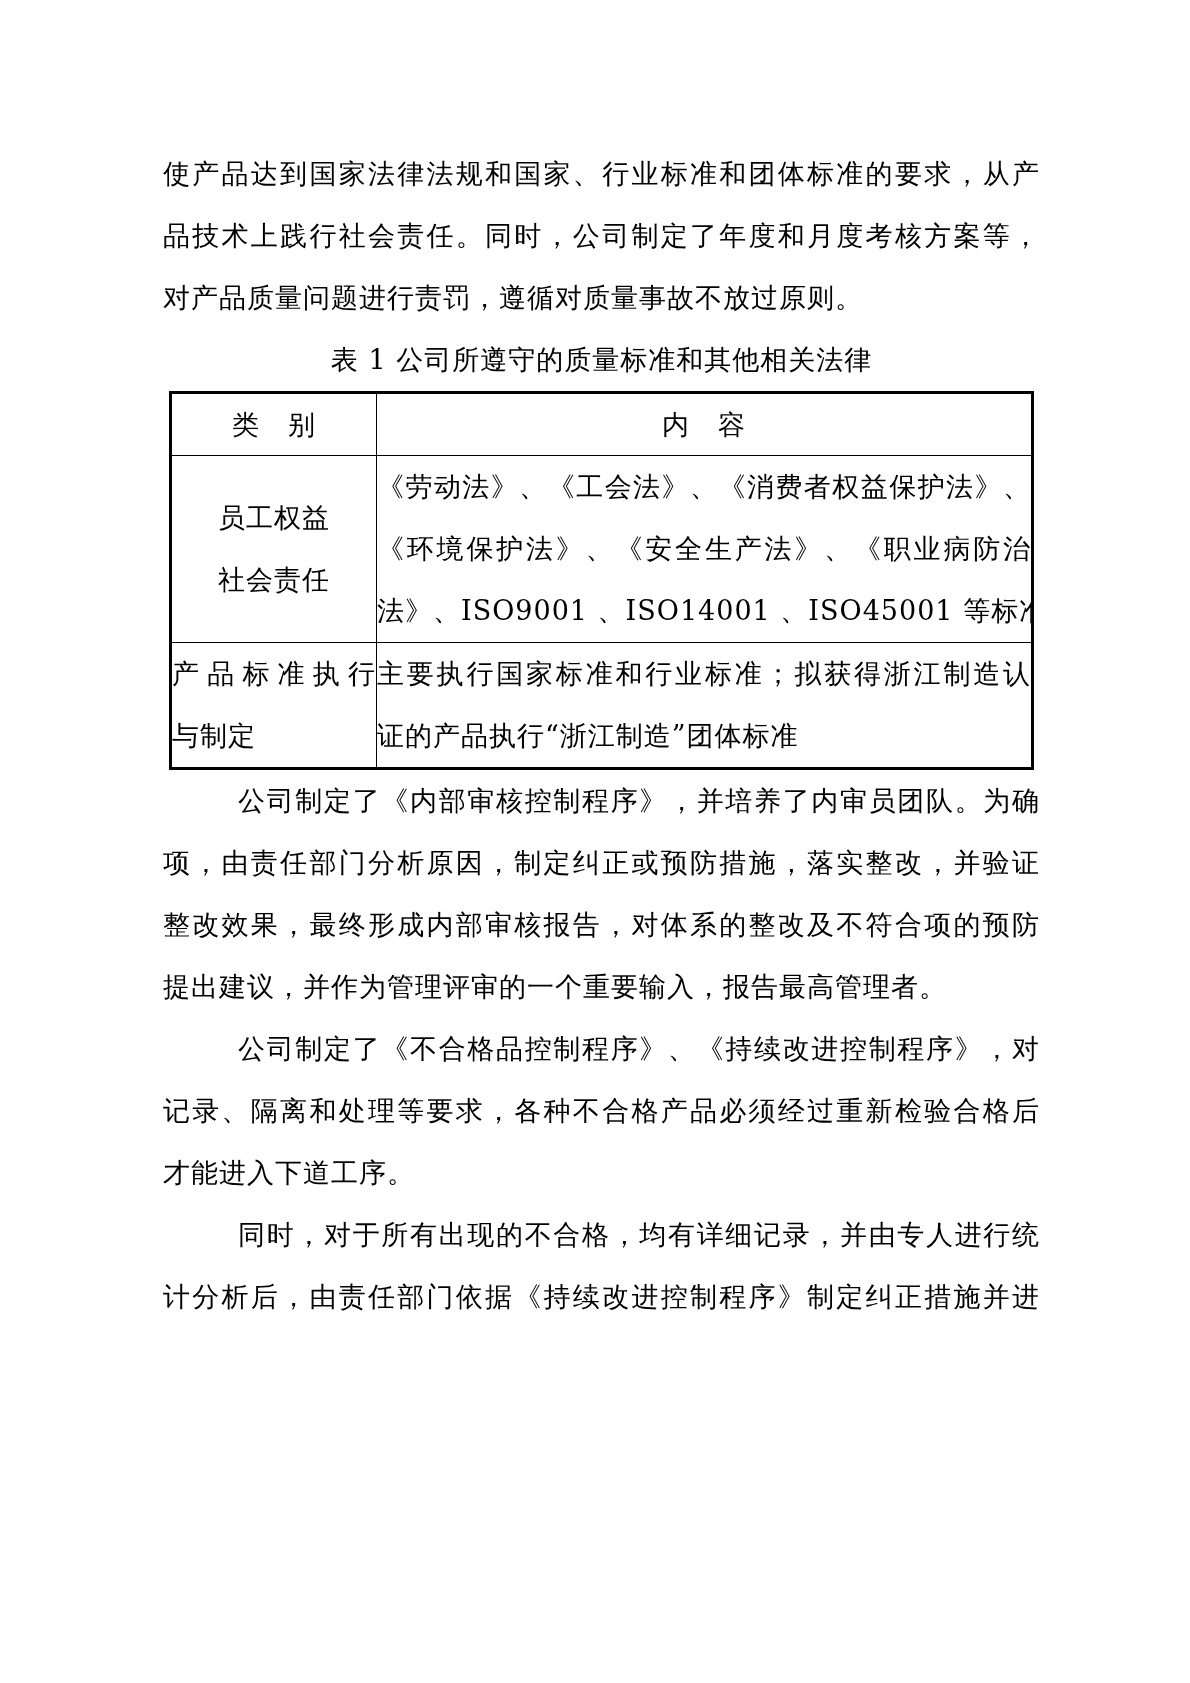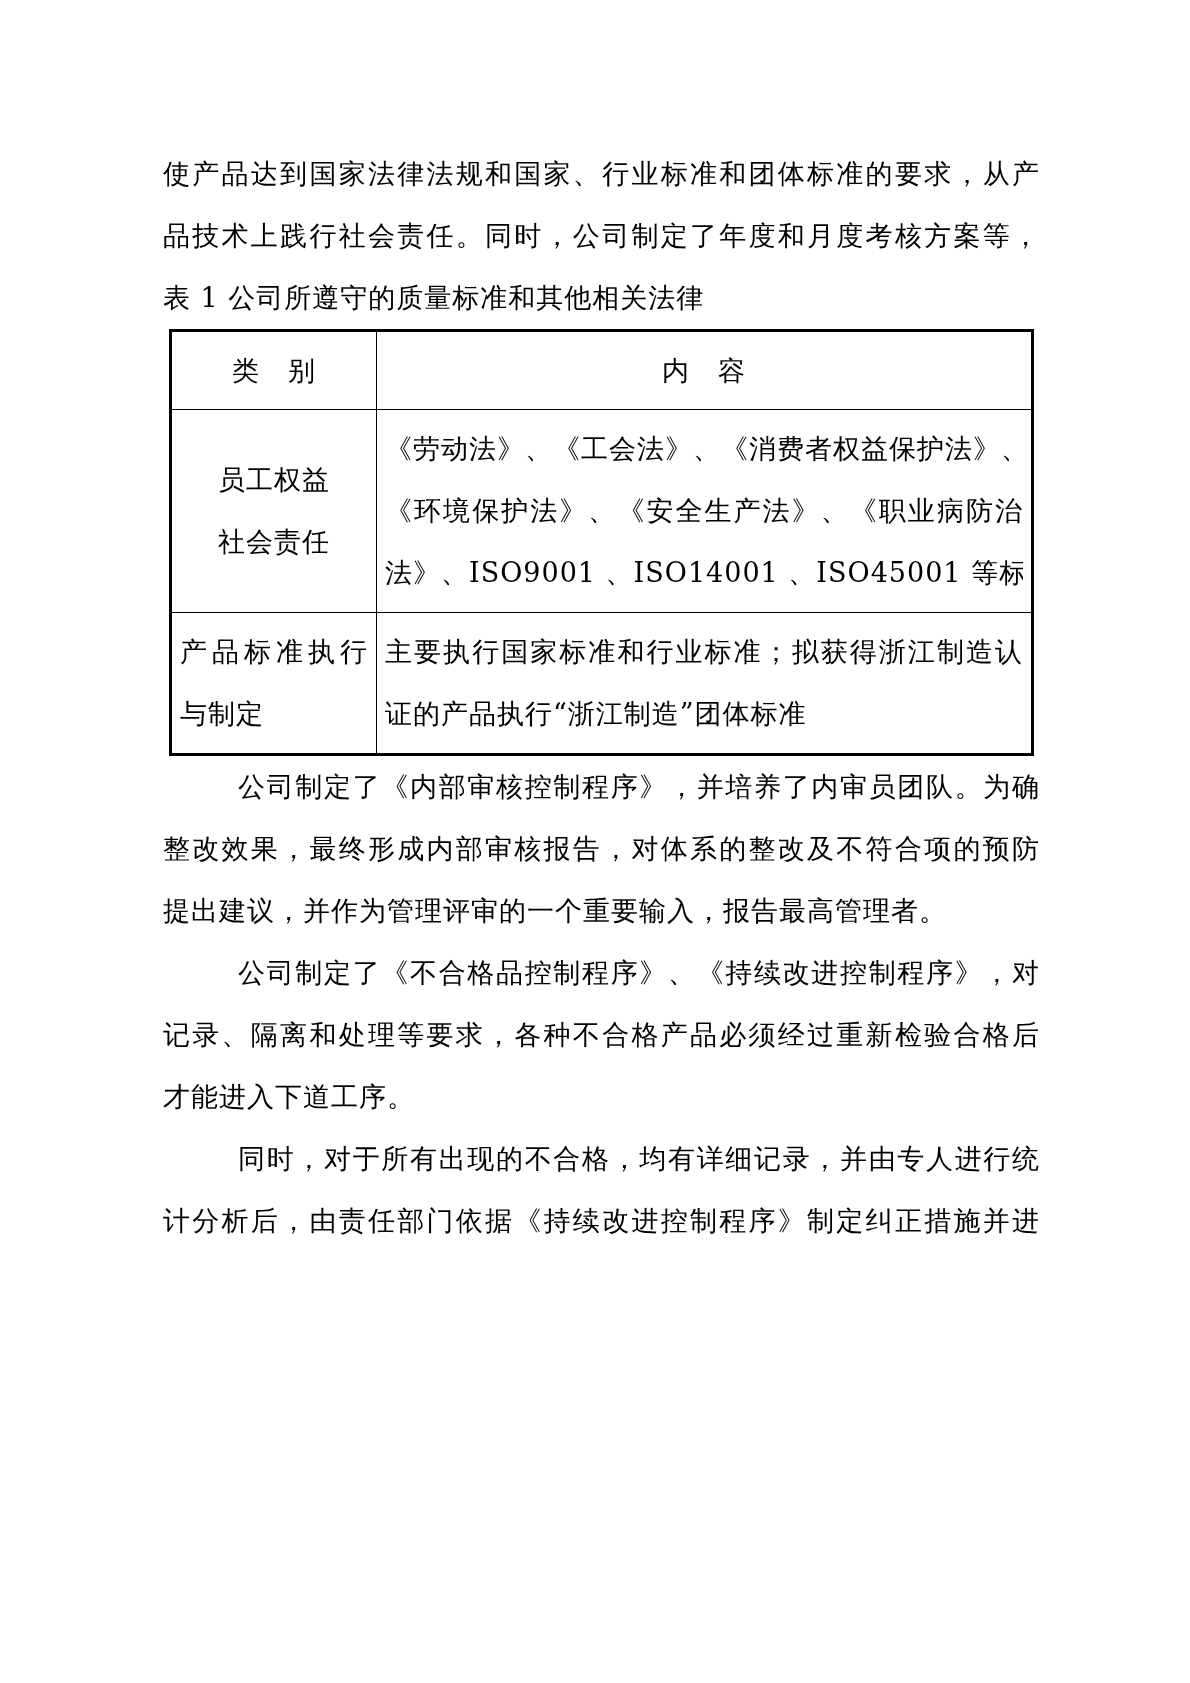--- a/index.html
+++ b/index.html
@@ -31,33 +31,34 @@
     overflow: hidden;
   }
   .line.ns { text-align-last: left; }
   .para.indent .line:first-child { text-indent: 75px; }
 
   .caption {
     height: 62px;
     line-height: 62px;
     font-size: 27px;
     letter-spacing: 1px;
+    text-align: center;
   }
 
   table.doc-table {
     border-collapse: collapse;
     table-layout: fixed;
     width: 865px;
     margin-left: 6px;
     border: 3px solid #000000;
   }
   table.doc-table th, table.doc-table td {
     border: 1.5px solid #000000;
     vertical-align: middle;
-    padding: 8px;
+    padding: 0;
   }
   th.hdr {
     height: 61px;
     line-height: 61px;
     font-size: 27px;
     font-weight: normal;
     letter-spacing: 1px;
     text-align: center;
   }
   td.cat { padding: 2px 12px; }
@@ -67,20 +68,21 @@
 </style>
 </head>
 <body>
 
 <div class="page">
   <div class="content">
 
     <div class="para">
         <div class="line">使产品达到国家法律法规和国家、行业标准和团体标准的要求，从产</div>
         <div class="line">品技术上践行社会责任。同时，公司制定了年度和月度考核方案等，</div>
+        <div class="line ns">对产品质量问题进行责罚，遵循对质量事故不放过原则。</div>
       </div>
 
     <div class="caption">表 1 公司所遵守的质量标准和其他相关法律</div>
 
     <table class="doc-table">
       <colgroup>
         <col style="width:206px">
         <col>
       </colgroup>
       <thead>
@@ -109,20 +111,21 @@
             <td class="cell">
               <div class="line">主要执行国家标准和行业标准；拟获得浙江制造认</div>
               <div class="line ns">证的产品执行“浙江制造”团体标准</div>
             </td>
           </tr>
         </tbody>
     </table>
 
     <div class="para indent" style="margin-top:0px;">
         <div class="line">公司制定了《内部审核控制程序》，并培养了内审员团队。为确</div>
+        <div class="line">项，由责任部门分析原因，制定纠正或预防措施，落实整改，并验证</div>
         <div class="line">整改效果，最终形成内部审核报告，对体系的整改及不符合项的预防</div>
         <div class="line ns">提出建议，并作为管理评审的一个重要输入，报告最高管理者。</div>
       </div>
     <div class="para indent">
         <div class="line">公司制定了《不合格品控制程序》、《持续改进控制程序》，对</div>
         <div class="line">记录、隔离和处理等要求，各种不合格产品必须经过重新检验合格后</div>
         <div class="line ns">才能进入下道工序。</div>
       </div>
     <div class="para indent">
         <div class="line">同时，对于所有出现的不合格，均有详细记录，并由专人进行统</div>

